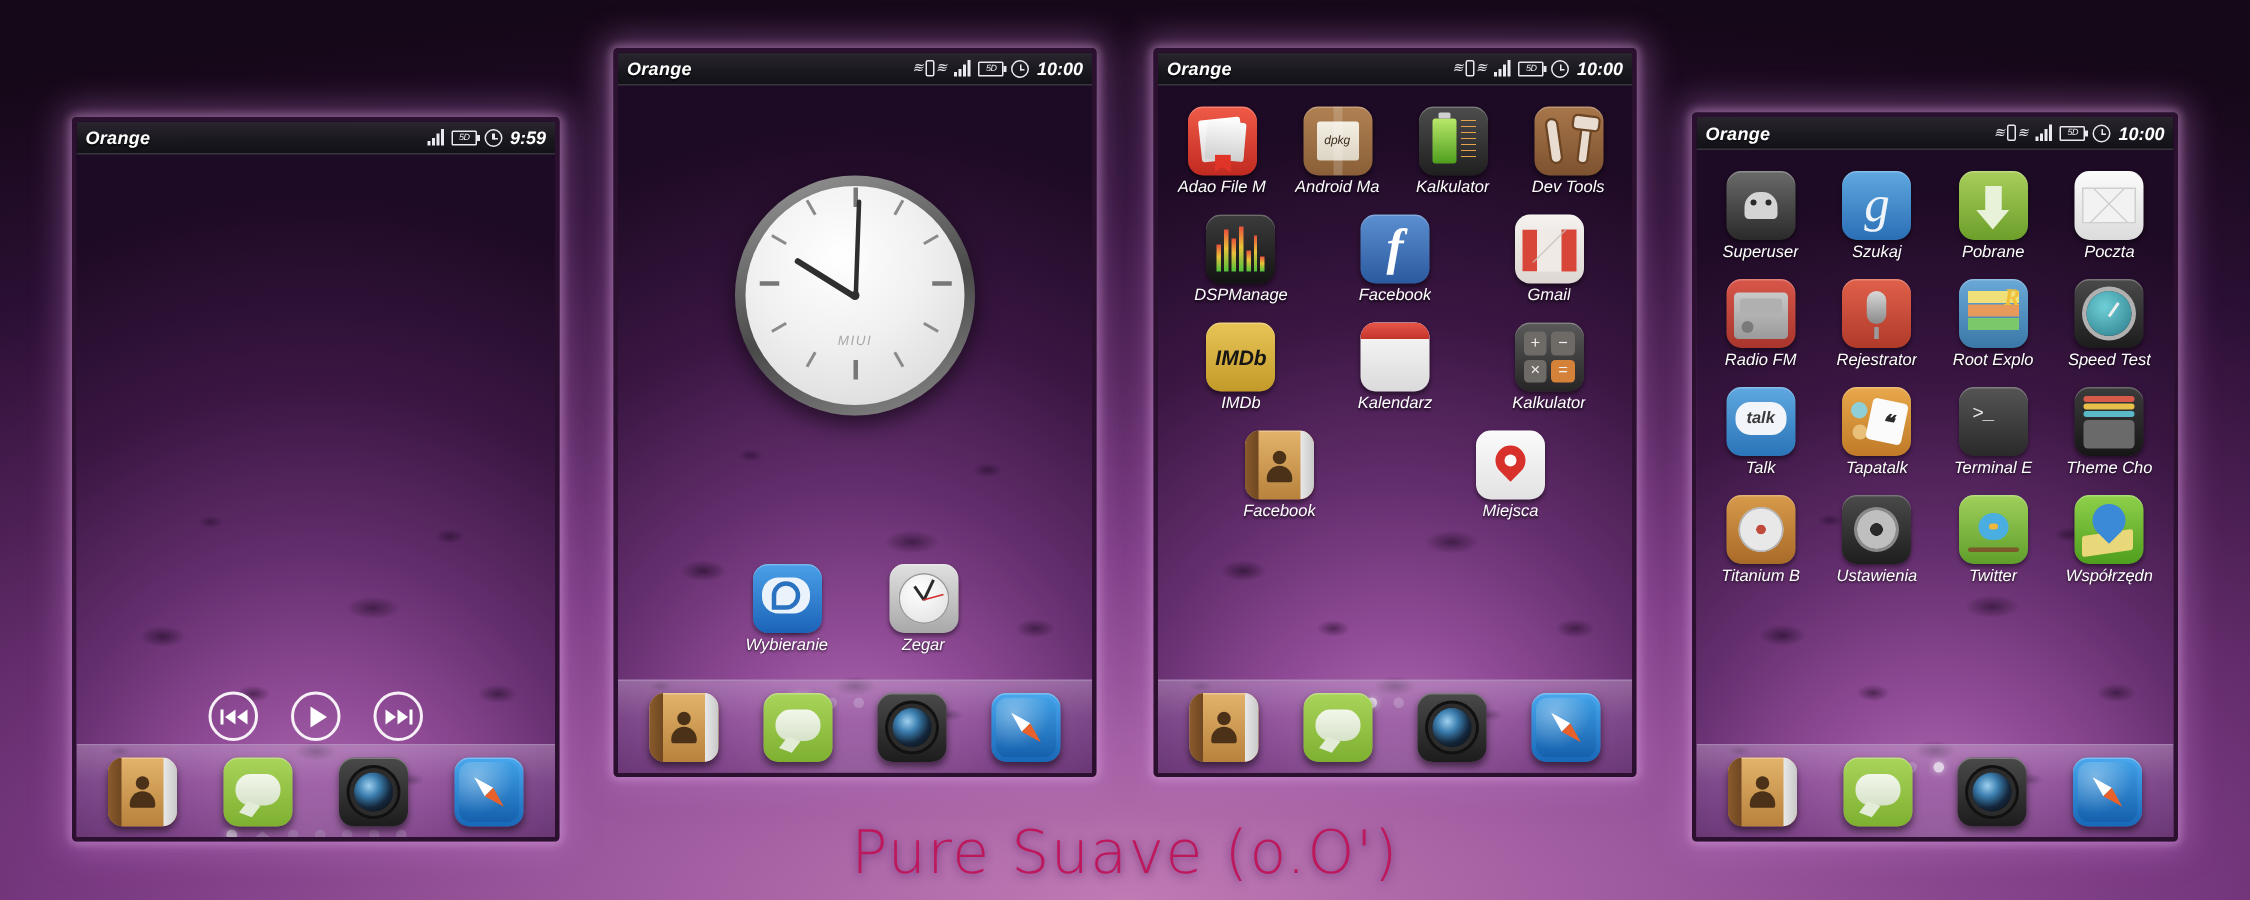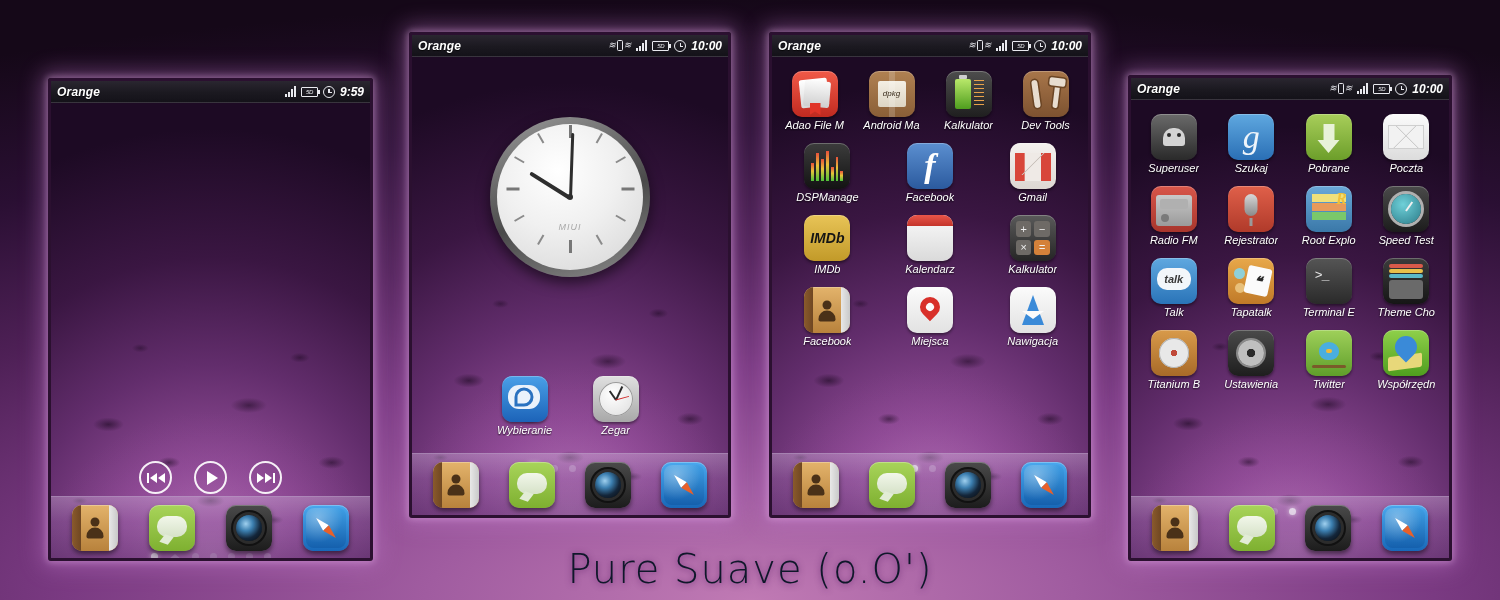--- a/index.html
+++ b/index.html
@@ -376,21 +376,21 @@
   .clockw .hour{position:absolute;left:50%;top:34px;width:4px;height:47px;background:#2e2e2e;border-radius:2px;
     transform-origin:50% 100%;margin-left:-2px;transform:rotate(-58deg);}
   .clockw .min{position:absolute;left:50%;top:16px;width:3px;height:65px;background:#2e2e2e;border-radius:2px;
     transform-origin:50% 100%;margin-left:-1.5px;transform:rotate(2deg);}
   .clockw .cap{position:absolute;left:50%;top:50%;transform:translate(-50%,-50%);width:6px;height:6px;border-radius:50%;background:#2e2e2e;}
   .clockw .brand{position:absolute;left:0;right:0;top:105px;text-align:center;font-size:9px;color:#a9a9a9;letter-spacing:1px;}
 
   
   .caption{
     position:absolute; left:0; right:0; bottom:8px; text-align:center;
-    color:#0f172a; font-size:40px; letter-spacing:1px; font-weight:300;
+    color:#be185d; font-size:40px; letter-spacing:1px; font-weight:300;
     font-family:"DejaVu Sans", sans-serif;
     text-shadow:0 1px 6px rgba(90,30,100,.8);
   }
 </style>
 </head>
 <body>
 
 <div class="stage">
 
   <div class="phone" style="left:48px; top:78px; width:325px; height:483px; border-color:#2b1030;">
@@ -681,26 +681,20 @@
                 <span class="person"></span>
               </div>
             <div class="lbl">Facebook</div>
           </div>
           <div class="app">
             <div class="icon i-miejsca">
                 <span class="pin"></span>
               </div>
             <div class="lbl">Miejsca</div>
           </div>
-          <div class="app">
-            <div class="icon i-nawigacja">
-                <span class="arr"></span>
-              </div>
-            <div class="lbl">Nawigacja</div>
-          </div>
         </div>
       </div>
 
       <div class="pager" style="top:428px;">
         <span class="pg"></span>
         <span class="pg home"></span>
         <span class="pg active"></span>
         <span class="pg"></span>
         <span class="pg"></span>
         <span class="pg"></span>

